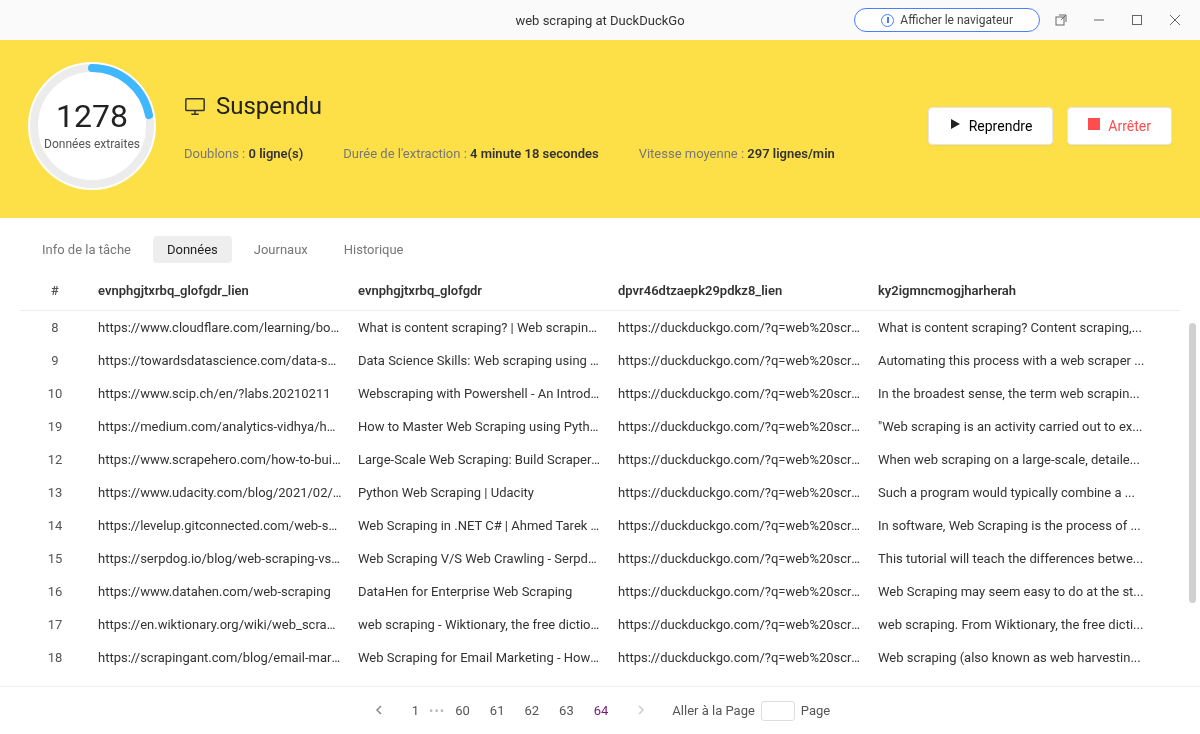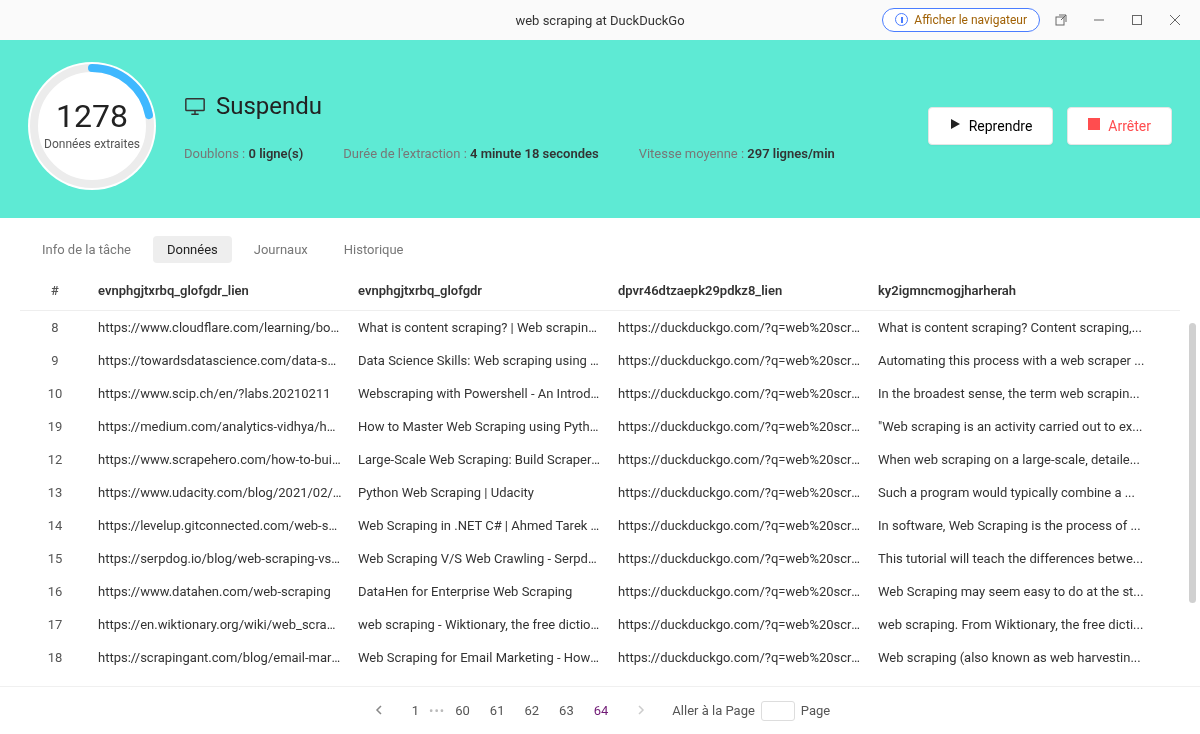--- a/index.html
+++ b/index.html
@@ -2,28 +2,28 @@
 <html><head>
 <meta charset="utf-8">
 <style>
 * { margin: 0; padding: 0; box-sizing: border-box; font-family: -apple-system, BlinkMacSystemFont, "Segoe UI", Roboto, sans-serif; }
 body { background: #fff; color: #333; font-size: 13px; width: 1200px; height: 734px; overflow: hidden; display: flex; flex-direction: column; }
 
 
 .titlebar { height: 40px; display: flex; align-items: center; justify-content: center; position: relative; background: #fafafa; }
 .titlebar-title { font-size: 13px; color: #333; }
 .titlebar-right { position: absolute; right: 0; top: 0; height: 40px; display: flex; align-items: center; gap: 4px; padding-right: 8px; }
-.show-browser-btn { border: 1px solid #4a7dff; color: #a16207; background: #fff; border-radius: 14px; padding: 4px 12px; font-size: 12px; display: flex; gap: 6px; cursor: pointer; }
+.show-browser-btn { border: 1px solid #4a7dff; color: #404040; background: #fff; border-radius: 14px; padding: 4px 26px; font-size: 12px; display: flex; align-items: center; gap: 6px; cursor: pointer; }
 .show-browser-btn .circle { width: 13px; height: 13px; border: 1.5px solid #4a7dff; border-radius: 50%; display: inline-flex; align-items: center; justify-content: center; }
 .show-browser-btn .circle::after { content: ""; width: 1.5px; height: 6px; background: #4a7dff; }
 .win-btn { width: 34px; height: 40px; display: flex; align-items: center; justify-content: center; color: #666; cursor: pointer; }
 .win-btn svg { width: 12px; height: 12px; }
 
 
-.summary { background: #5eead4; padding: 22px 28px 28px; display: flex; align-items: center; gap: 28px; }
+.summary { background: #fde047; padding: 22px 28px 28px; display: flex; align-items: center; gap: 28px; }
 .badge { width: 128px; height: 128px; border-radius: 50%; position: relative; display: flex; flex-direction: column; align-items: center; justify-content: center; background: #fff; }
 .badge svg.ring { position: absolute; inset: 0; width: 128px; height: 128px; transform: rotate(-90deg); }
 .badge .num { font-size: 32px; font-weight: 400; color: #222; margin-top: -4px; }
 .badge .label { font-size: 12px; color: #555; margin-top: 2px; }
 .status-block { flex: 0 0 auto; }
 .status-head { display: flex; align-items: center; gap: 10px; }
 .status-head svg { width: 22px; height: 20px; color: #333; }
 .status-head h1 { font-size: 24px; font-weight: 400; color: #222; }
 .status-sub { font-size: 12px; color: #666; margin-top: 6px; }
 .stats-row { margin-top: 26px; display: flex; gap: 40px; font-size: 13px; color: #777; }

